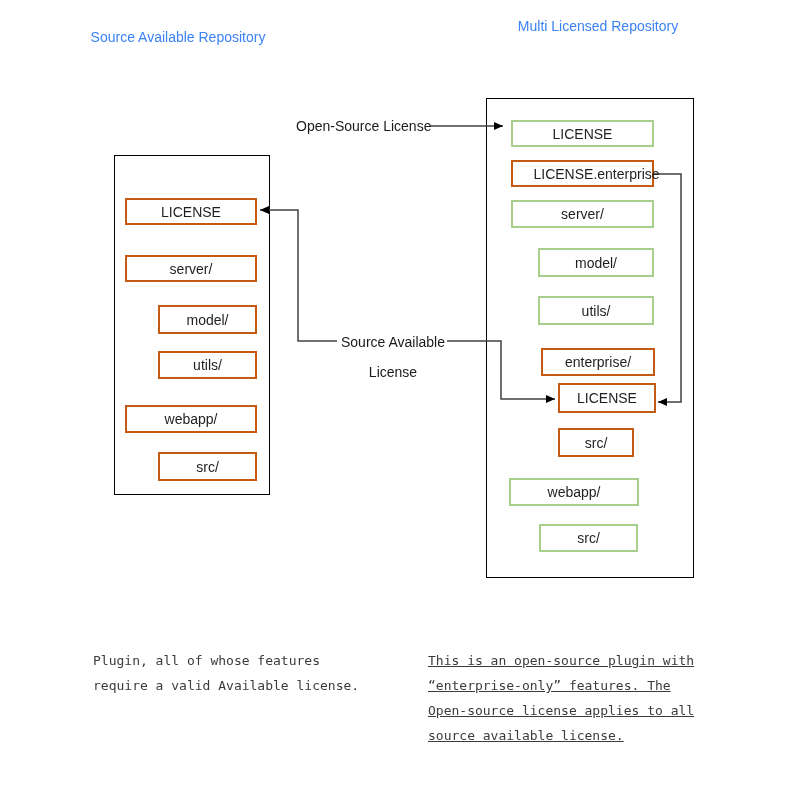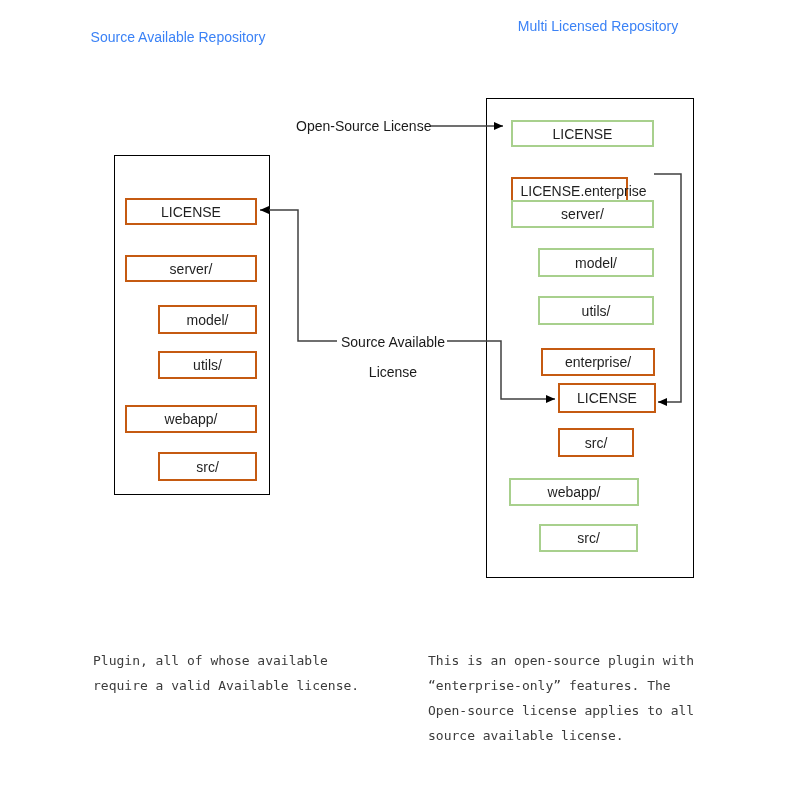--- a/index.html
+++ b/index.html
@@ -61,34 +61,34 @@
   </div>
 
   <div class="box orange" style="left:125px; top:198px; width:132px; height:27px;">LICENSE</div>
   <div class="box orange" style="left:125px; top:255px; width:132px; height:27px;">server/</div>
   <div class="box orange" style="left:158px; top:305px; width:99px; height:29px;">model/</div>
   <div class="box orange" style="left:158px; top:351px; width:99px; height:28px;">utils/</div>
   <div class="box orange" style="left:125px; top:405px; width:132px; height:28px;">webapp/</div>
   <div class="box orange" style="left:158px; top:452px; width:99px; height:29px;">src/</div>
 
   <div class="box green" style="left:511px; top:120px; width:143px; height:27px;">LICENSE</div>
-  <div class="box orange" style="left:511px; top:177px; width:117px; height:27px;padding-left:28px;">LICENSE.enterprise</div>
+  <div class="box orange" style="left:511px; top:160px; width:143px; height:27px;padding-left:28px;">LICENSE.enterprise</div>
   <div class="box green" style="left:511px; top:200px; width:143px; height:28px;">server/</div>
   <div class="box green" style="left:538px; top:248px; width:116px; height:29px;">model/</div>
   <div class="box green" style="left:538px; top:296px; width:116px; height:29px;">utils/</div>
   <div class="box orange" style="left:541px; top:348px; width:114px; height:28px;">enterprise/</div>
   <div class="box orange" style="left:558px; top:383px; width:98px; height:30px;">LICENSE</div>
   <div class="box orange" style="left:558px; top:428px; width:76px; height:29px;">src/</div>
   <div class="box green" style="left:509px; top:478px; width:130px; height:28px;">webapp/</div>
   <div class="box green" style="left:539px; top:524px; width:99px; height:28px;">src/</div>
 
   <div class="para" style="left:93px; top:648px;">
-    <div>Plugin, all of whose available</div>
+    <div>Plugin, all of whose features</div>
     <div>require a valid Available license.</div>
   </div>
-  <div class="para" style="left:428px; top:648px;">
+  <div class="para" style="left:428px; top:648px;text-decoration:underline;">
     <div>This is an open-source plugin with</div>
     <div>“enterprise-only” features. The</div>
     <div>Open-source license applies to all</div>
     <div>source available license.</div>
   </div>
 
 </div>
 
 </body></html>

